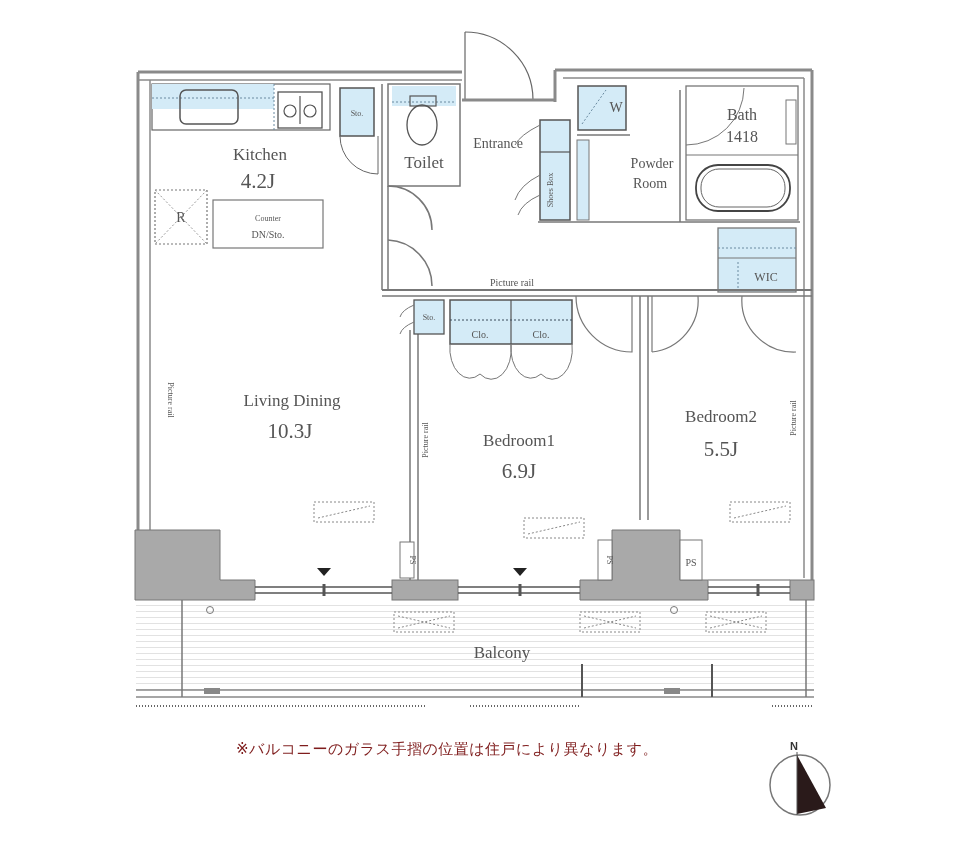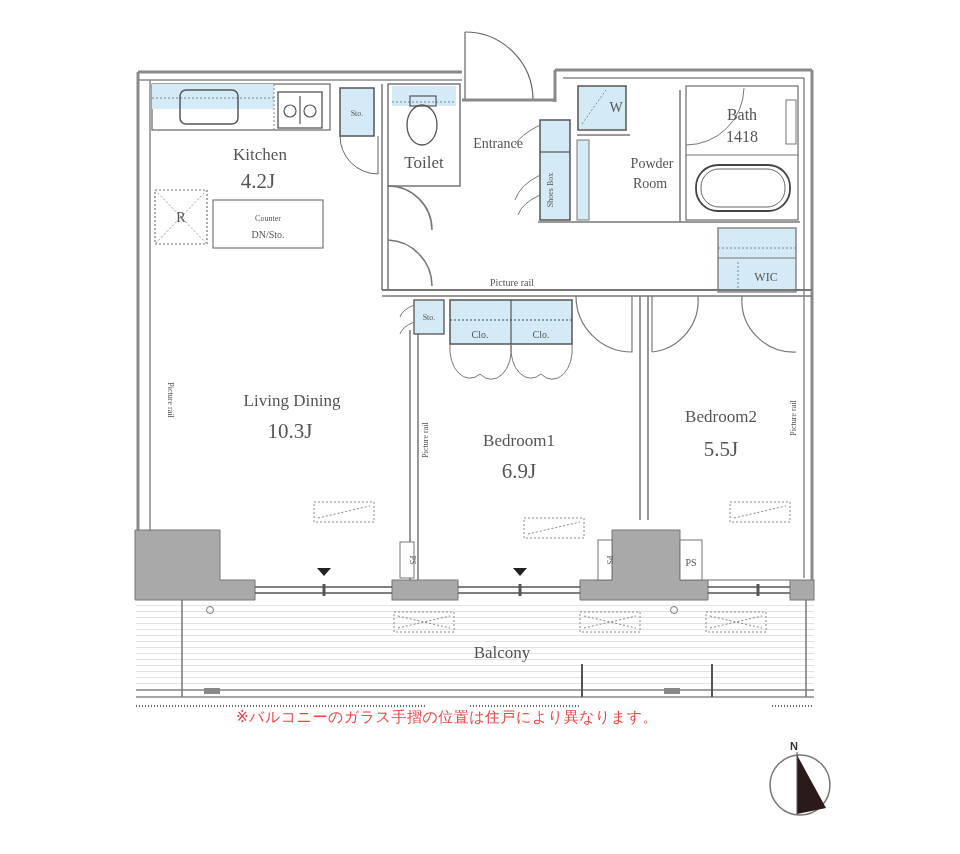--- a/index.html
+++ b/index.html
@@ -3,21 +3,21 @@
 <meta charset="utf-8">
 <style>
   html, body { margin: 0; padding: 0; background: #ffffff; }
   body { width: 960px; height: 854px; position: relative; overflow: hidden; font-family: "Liberation Serif", "DejaVu Serif", serif; }
   #plan { position: absolute; left: 0; top: 0; width: 960px; height: 854px; }
   .lbl { font-family: "Liberation Serif", "DejaVu Serif", serif; fill: #555555; }
   .room-name { font-size: 17px; }
   .room-size { font-size: 21px; }
   .small { font-size: 10px; }
   .tiny { font-size: 8px; }
-  .note { position: absolute; left: 236px; top: 708px; font-size: 15px; color: #ef4444; font-family: "DejaVu Sans", sans-serif; letter-spacing: 0.5px; }
+  .note { position: absolute; left: 236px; top: 740px; font-size: 15px; color: #7f1d1d; font-family: "DejaVu Sans", sans-serif; letter-spacing: 0.5px; }
 </style>
 </head>
 <body>
 
 <svg id="plan" viewBox="0 0 960 854" xmlns="http://www.w3.org/2000/svg">
   <defs>
     <pattern id="balc" width="10" height="6" patternUnits="userSpaceOnUse">
       <line x1="0" y1="5.5" x2="10" y2="5.5" stroke="#e2e2e2" stroke-width="1"></line>
     </pattern>
   </defs>

